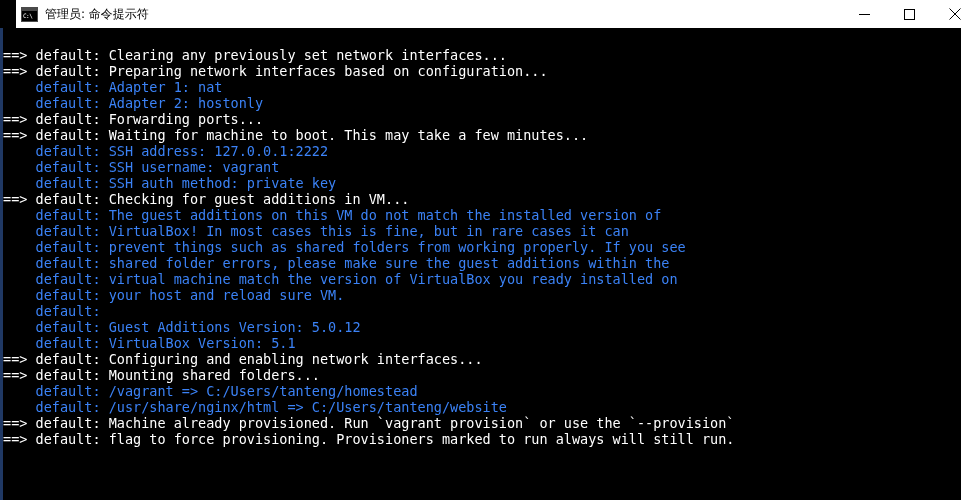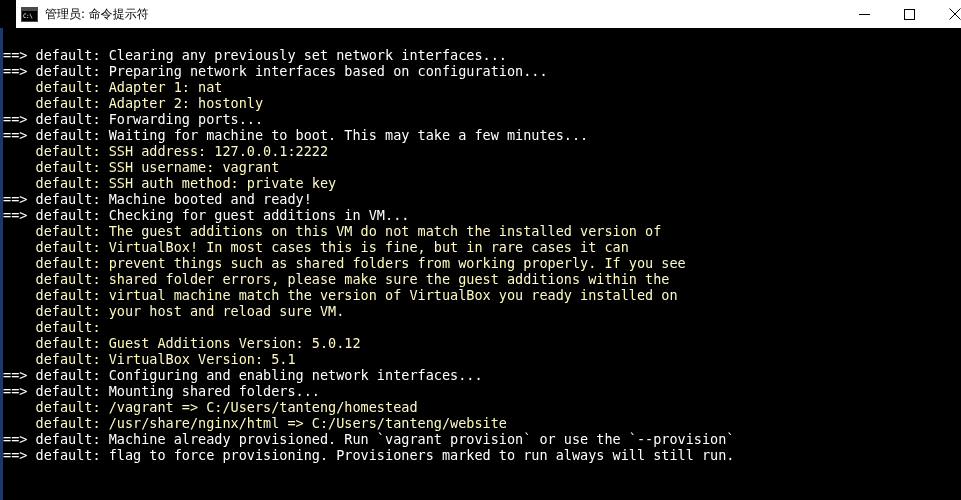--- a/index.html
+++ b/index.html
@@ -112,21 +112,21 @@
     left: 3px;
     right: 0;
     bottom: 0;
     padding-top: 19px;
   }
   .cline {
     height: 16px;
     line-height: 16px;
     font-family: "DejaVu Sans Mono", monospace;
     font-size: 13.5px;
-    color: #fef9c3;
+    color: #3b82f6;
     white-space: pre;
     letter-spacing: 0px;
     overflow: hidden;
   }
   .cline.bright { color: #ffffff; }
   #prompt-line {
     position: absolute;
     left: 3px;
     top: 464px;
     height: 16px;
@@ -175,21 +175,20 @@
     <div id="lines">
         <div class="cline bright">==&gt; default: Clearing any previously set network interfaces...</div>
         <div class="cline bright">==&gt; default: Preparing network interfaces based on configuration...</div>
         <div class="cline">    default: Adapter 1: nat</div>
         <div class="cline">    default: Adapter 2: hostonly</div>
         <div class="cline bright">==&gt; default: Forwarding ports...</div>
         <div class="cline bright">==&gt; default: Waiting for machine to boot. This may take a few minutes...</div>
         <div class="cline">    default: SSH address: 127.0.0.1:2222</div>
         <div class="cline">    default: SSH username: vagrant</div>
         <div class="cline">    default: SSH auth method: private key</div>
-        <div class="cline bright">==&gt; default: Machine booted and ready!</div>
         <div class="cline bright">==&gt; default: Checking for guest additions in VM...</div>
         <div class="cline">    default: The guest additions on this VM do not match the installed version of</div>
         <div class="cline">    default: VirtualBox! In most cases this is fine, but in rare cases it can</div>
         <div class="cline">    default: prevent things such as shared folders from working properly. If you see</div>
         <div class="cline">    default: shared folder errors, please make sure the guest additions within the</div>
         <div class="cline">    default: virtual machine match the version of VirtualBox you ready installed on</div>
         <div class="cline">    default: your host and reload sure VM.</div>
         <div class="cline">    default:</div>
         <div class="cline">    default: Guest Additions Version: 5.0.12</div>
         <div class="cline">    default: VirtualBox Version: 5.1</div>

